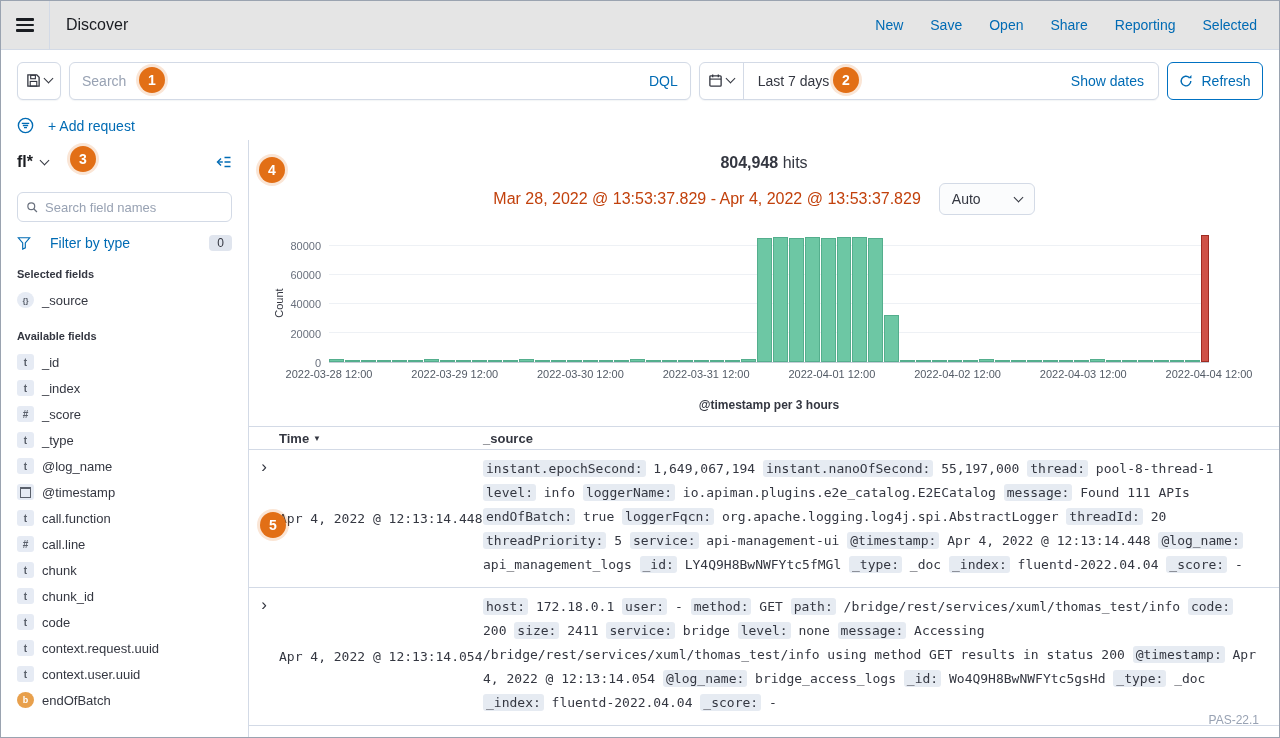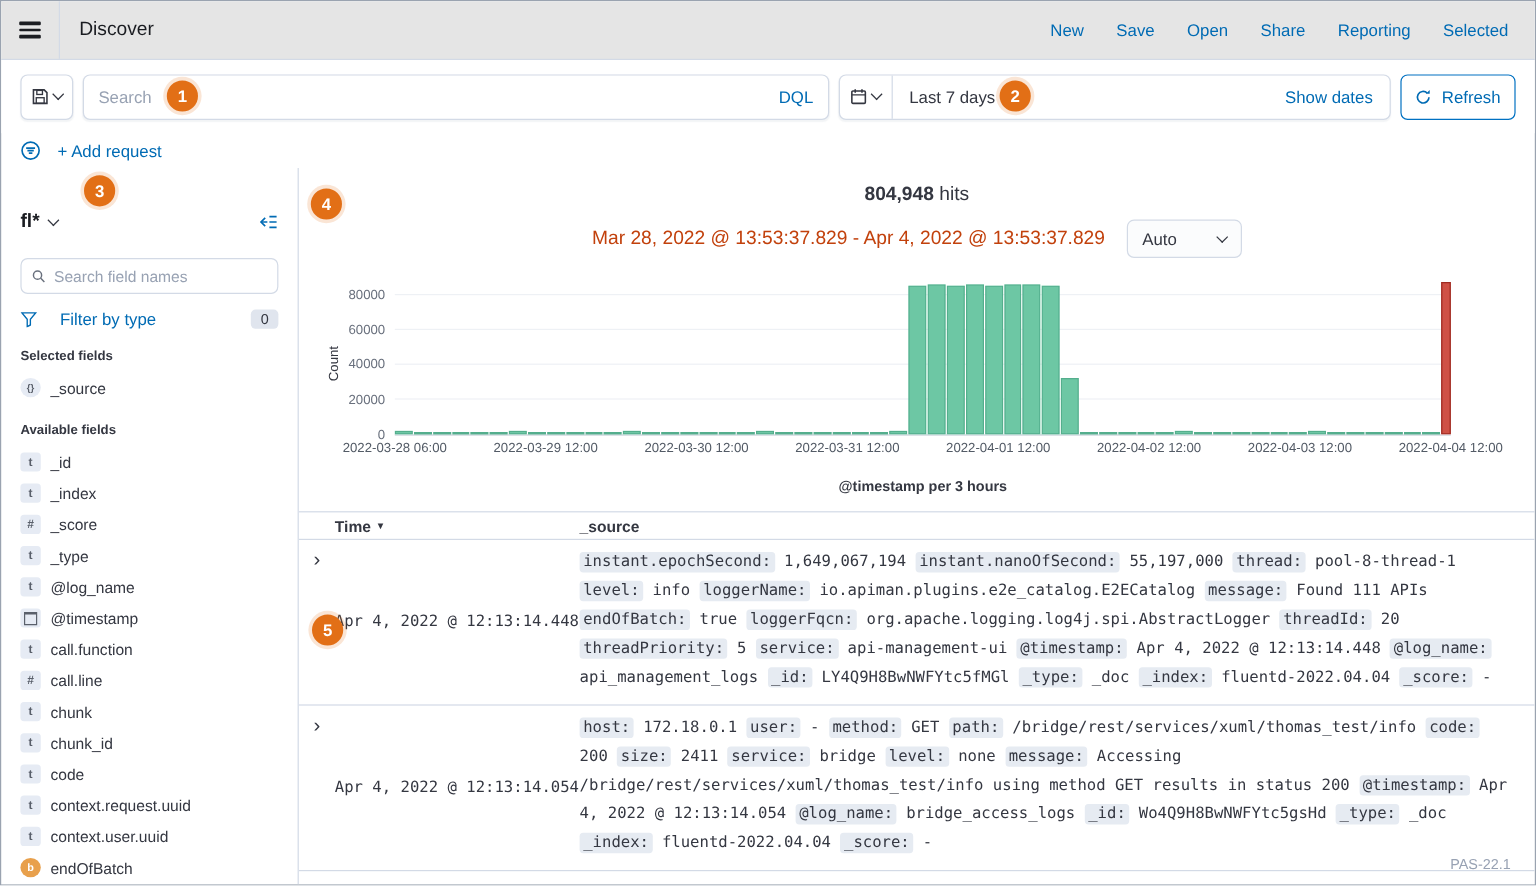--- a/index.html
+++ b/index.html
@@ -31,21 +31,21 @@
 
   
   .filterbar { height:29px; display:flex; align-items:center; padding:0 16px; gap:14px; flex:0 0 auto; }
   .add-filter { color:#006bb4; font-size:14px; cursor:pointer; }
 
   
   .content { flex:1; display:flex; min-height:0; }
 
   
   .sidebar { width:248px; flex:0 0 248px; border-right:1px solid #d3dae6; padding:6px 16px 0 16px; overflow:hidden; position:relative; }
-  .index-row { display:flex; align-items:center; height:32px; gap:8px;margin-top:23px; }
+  .index-row { display:flex; align-items:center; height:32px; gap:8px; }
   .index-name { font-size:16px; font-weight:600; color:#1a1c21; cursor:pointer; }
   .chev { width:7px; height:7px; border-right:1.6px solid #343741; border-bottom:1.6px solid #343741; transform:rotate(45deg); display:inline-block; margin-top:-4px; }
   .collapse-ico { margin-left:auto; cursor:pointer; display:flex; }
   .field-search { margin-top:14px; height:30px; border:1px solid #d3dae6; border-radius:6px; display:flex; align-items:center; padding:0 8px; gap:6px; background:#fff; }
   .field-search input { border:none; outline:none; flex:1; font-size:13px; min-width:0; background:transparent; color:#343741; }
   .field-search input::placeholder { color:#98a2b3; }
   .ftype-row { margin-top:13px; display:flex; align-items:center; gap:19px; color:#006bb4; font-size:14px; cursor:pointer; }
   .count-badge { margin-left:auto; background:#e0e5ee; border-radius:4px; padding:1px 8px; font-size:12px; color:#343741; }
   .section-h { font-size:11px; font-weight:700; color:#343741; margin-top:17px; margin-bottom:7px; }
   .field-item { display:flex; align-items:center; gap:8px; height:26px; font-size:13px; color:#343741; cursor:pointer; border-radius:4px; }
@@ -342,21 +342,21 @@
                 <div class="bar" style="height: 1.88889%; background: rgb(109, 199, 164);"></div>
                 <div class="bar" style="height: 1.66667%; background: rgb(109, 199, 164);"></div>
                 <div class="bar" style="height: 1.77778%; background: rgb(109, 199, 164);"></div>
                 <div class="bar bar-hi" style="height: 97.2222%; background: rgb(207, 81, 70);"></div>
               </div>
           </div>
         </div>
         <div class="x-row">
           <div class="y-spacer"></div>
           <div class="x-labels">
-              <span class="xtick" style="left: 0%;">2022-03-28 06:00</span>
+              <span class="xtick" style="left: 0%;">2022-03-28 12:00</span>
               <span class="xtick" style="left: 14.2857%;">2022-03-29 12:00</span>
               <span class="xtick" style="left: 28.5714%;">2022-03-30 12:00</span>
               <span class="xtick" style="left: 42.8571%;">2022-03-31 12:00</span>
               <span class="xtick" style="left: 57.1429%;">2022-04-01 12:00</span>
               <span class="xtick" style="left: 71.4286%;">2022-04-02 12:00</span>
               <span class="xtick" style="left: 85.7143%;">2022-04-03 12:00</span>
               <span class="xtick" style="left: 100%;">2022-04-04 12:00</span>
             </div>
         </div>
         <div class="xaxis-title-row">

